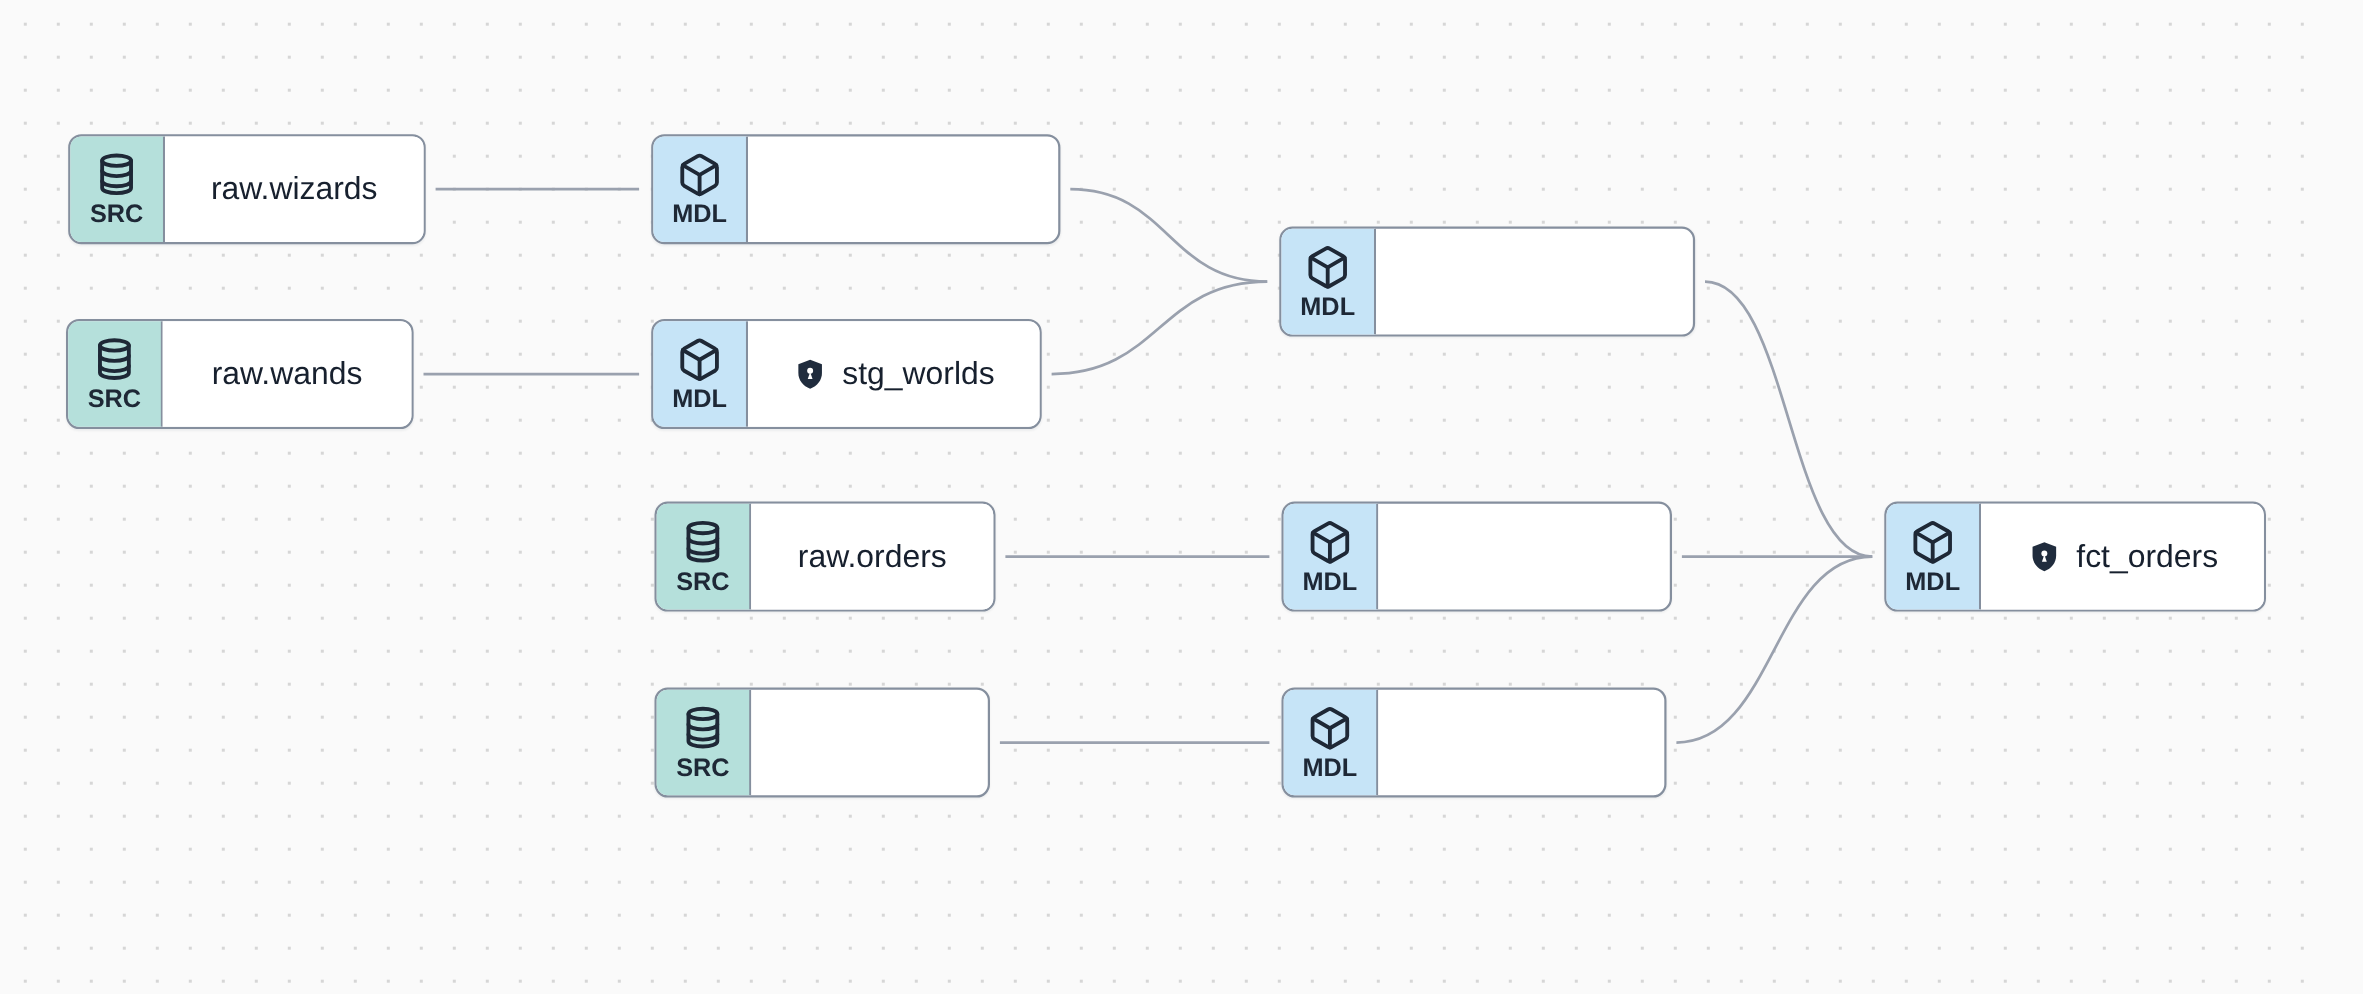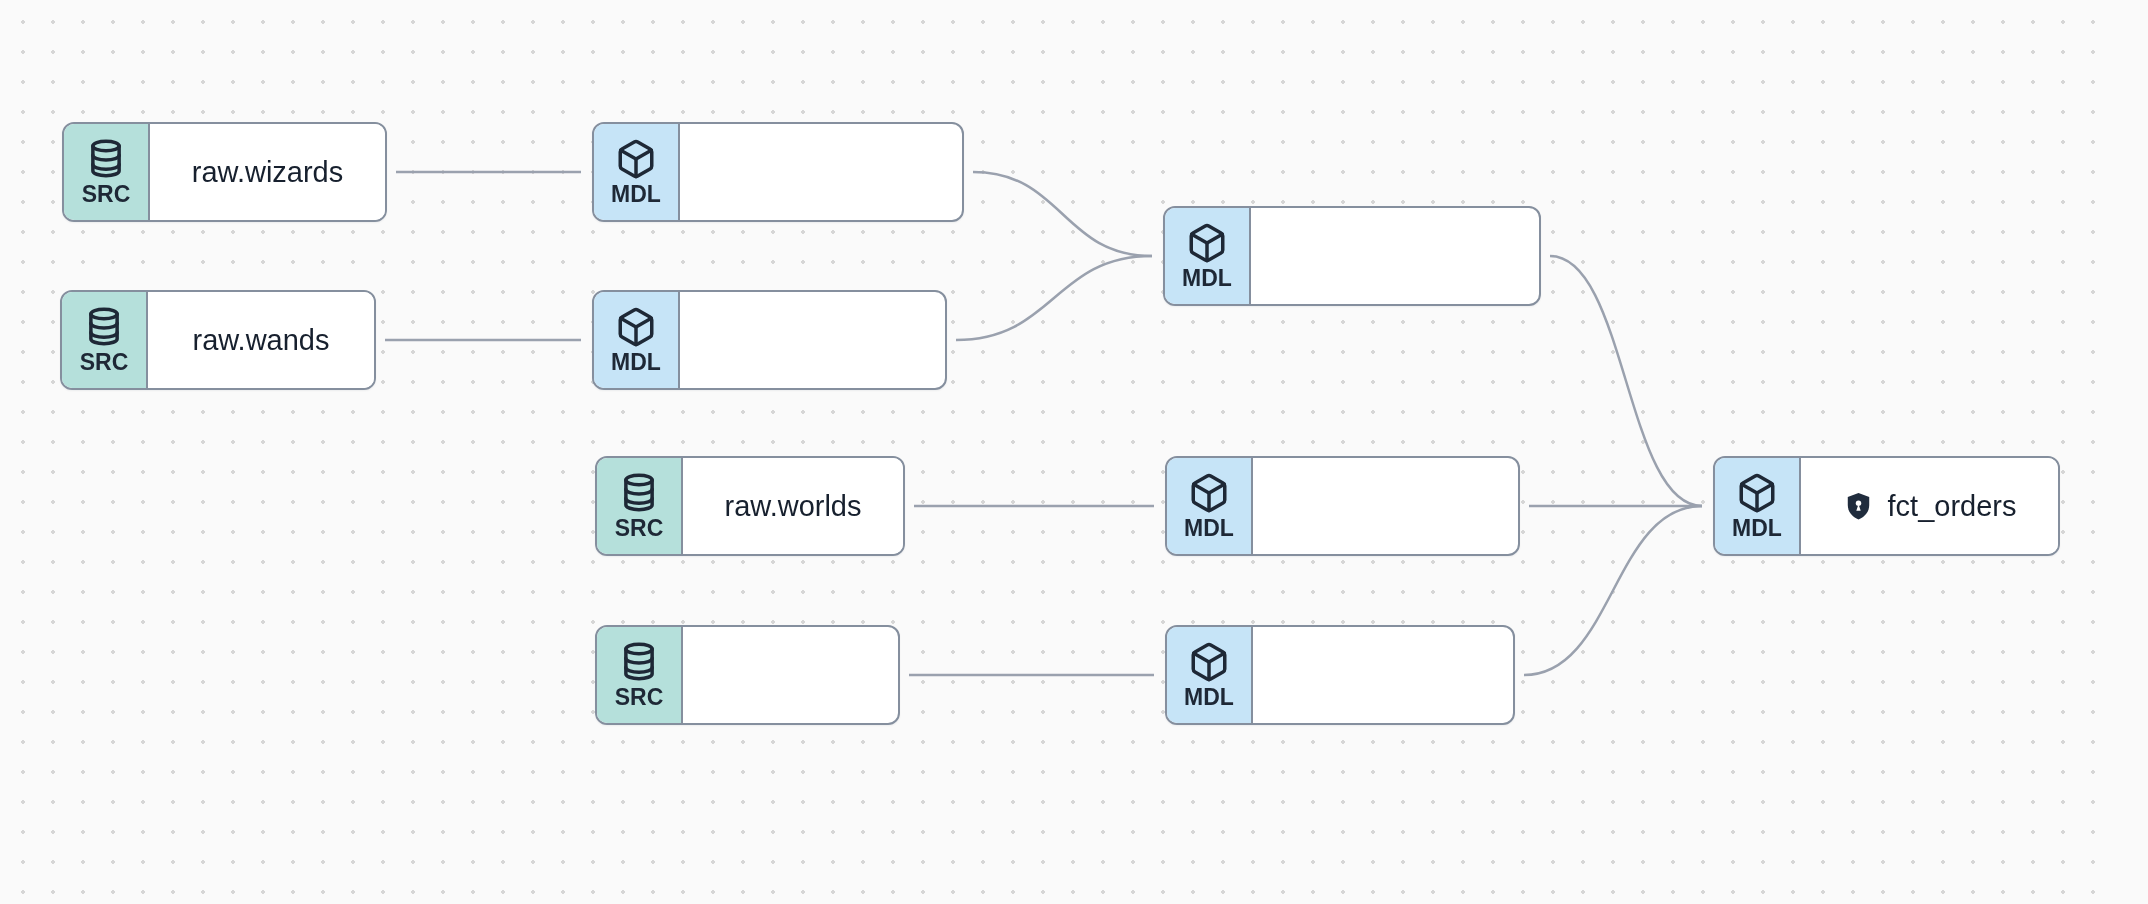--- a/index.html
+++ b/index.html
@@ -102,94 +102,102 @@
     <div class="node mdl has-shield" style="left: 592px; top: 290px; width: 355px; height: 100px;">
     <div class="badge">
 
       <svg class="icon cube" viewBox="0 0 24 24">
         <path d="M21 16V8a2 2 0 0 0-1-1.73l-7-4a2 2 0 0 0-2 0l-7 4A2 2 0 0 0 3 8v8a2 2 0 0 0 1 1.73l7 4a2 2 0 0 0 2 0l7-4A2 2 0 0 0 21 16z"></path>
         <polyline points="3.27 6.96 12 12.01 20.73 6.96"></polyline>
         <line x1="12" y1="22.08" x2="12" y2="12"></line>
       </svg>
       <span class="badge-label">MDL</span>
     </div>
-  </div>
-    <div class="node mdl has-shield" style="left: 1163px; top: 206px; width: 378px; height: 100px;">
-    <div class="badge">
-
-      <svg class="icon cube" viewBox="0 0 24 24">
-        <path d="M21 16V8a2 2 0 0 0-1-1.73l-7-4a2 2 0 0 0-2 0l-7 4A2 2 0 0 0 3 8v8a2 2 0 0 0 1 1.73l7 4a2 2 0 0 0 2 0l7-4A2 2 0 0 0 21 16z"></path>
-        <polyline points="3.27 6.96 12 12.01 20.73 6.96"></polyline>
-        <line x1="12" y1="22.08" x2="12" y2="12"></line>
-      </svg>
-      <span class="badge-label">MDL</span>
-    </div>
-  </div>
-    <div class="node src" style="left: 595px; top: 456px; width: 310px; height: 100px;">
-    <div class="badge">
-      <svg class="icon db" viewBox="0 0 24 24">
-        <ellipse cx="12" cy="4.6" rx="7.5" ry="2.7"></ellipse>
-        <path d="M4.5 4.6v14.2c0 1.5 3.36 2.7 7.5 2.7s7.5-1.2 7.5-2.7V4.6"></path>
-        <path d="M4.5 9.9c0 1.5 3.36 2.7 7.5 2.7s7.5-1.2 7.5-2.7"></path>
-        <path d="M4.5 15.2c0 1.5 3.36 2.7 7.5 2.7s7.5-1.2 7.5-2.7"></path>
-      </svg>
-
-      <span class="badge-label">SRC</span>
-    </div>
-    <div class="body">
-
-      <span class="name">raw.worlds</span>
-    </div>
-  </div>
-    <div class="node mdl has-shield" style="left: 1165px; top: 456px; width: 355px; height: 100px;">
-    <div class="badge">
-
-      <svg class="icon cube" viewBox="0 0 24 24">
-        <path d="M21 16V8a2 2 0 0 0-1-1.73l-7-4a2 2 0 0 0-2 0l-7 4A2 2 0 0 0 3 8v8a2 2 0 0 0 1 1.73l7 4a2 2 0 0 0 2 0l7-4A2 2 0 0 0 21 16z"></path>
-        <polyline points="3.27 6.96 12 12.01 20.73 6.96"></polyline>
-        <line x1="12" y1="22.08" x2="12" y2="12"></line>
-      </svg>
-      <span class="badge-label">MDL</span>
-    </div>
-  </div>
-    <div class="node src" style="left: 595px; top: 625px; width: 305px; height: 100px;">
-    <div class="badge">
-      <svg class="icon db" viewBox="0 0 24 24">
-        <ellipse cx="12" cy="4.6" rx="7.5" ry="2.7"></ellipse>
-        <path d="M4.5 4.6v14.2c0 1.5 3.36 2.7 7.5 2.7s7.5-1.2 7.5-2.7V4.6"></path>
-        <path d="M4.5 9.9c0 1.5 3.36 2.7 7.5 2.7s7.5-1.2 7.5-2.7"></path>
-        <path d="M4.5 15.2c0 1.5 3.36 2.7 7.5 2.7s7.5-1.2 7.5-2.7"></path>
-      </svg>
-
-      <span class="badge-label">SRC</span>
-    </div>
-  </div>
-    <div class="node mdl has-shield" style="left: 1165px; top: 625px; width: 350px; height: 100px;">
-    <div class="badge">
-
-      <svg class="icon cube" viewBox="0 0 24 24">
-        <path d="M21 16V8a2 2 0 0 0-1-1.73l-7-4a2 2 0 0 0-2 0l-7 4A2 2 0 0 0 3 8v8a2 2 0 0 0 1 1.73l7 4a2 2 0 0 0 2 0l7-4A2 2 0 0 0 21 16z"></path>
-        <polyline points="3.27 6.96 12 12.01 20.73 6.96"></polyline>
-        <line x1="12" y1="22.08" x2="12" y2="12"></line>
-      </svg>
-      <span class="badge-label">MDL</span>
-    </div>
-  </div>
-    <div class="node mdl has-shield" style="left: 1713px; top: 456px; width: 347px; height: 100px;">
-    <div class="badge">
-
-      <svg class="icon cube" viewBox="0 0 24 24">
-        <path d="M21 16V8a2 2 0 0 0-1-1.73l-7-4a2 2 0 0 0-2 0l-7 4A2 2 0 0 0 3 8v8a2 2 0 0 0 1 1.73l7 4a2 2 0 0 0 2 0l7-4A2 2 0 0 0 21 16z"></path>
-        <polyline points="3.27 6.96 12 12.01 20.73 6.96"></polyline>
-        <line x1="12" y1="22.08" x2="12" y2="12"></line>
-      </svg>
-      <span class="badge-label">MDL</span>
-    </div>
     <div class="body">
       <svg class="shield" viewBox="0 0 24 24">
         <path class="shield-bg" d="M12 1.6l8.3 3.1v6.2c0 5.1-3.3 9.1-8.3 11.1-5-2-8.3-6-8.3-11.1V4.7L12 1.6z" fill="#202c3d"></path>
         <circle cx="12" cy="9.4" r="2.1" fill="#ffffff"></circle>
         <path d="M12 10.2l1.7 5h-3.4z" fill="#ffffff"></path>
       </svg>
+      <span class="name">stg_worlds</span>
+    </div>
+  </div>
+    <div class="node mdl has-shield" style="left: 1163px; top: 206px; width: 378px; height: 100px;">
+    <div class="badge">
+
+      <svg class="icon cube" viewBox="0 0 24 24">
+        <path d="M21 16V8a2 2 0 0 0-1-1.73l-7-4a2 2 0 0 0-2 0l-7 4A2 2 0 0 0 3 8v8a2 2 0 0 0 1 1.73l7 4a2 2 0 0 0 2 0l7-4A2 2 0 0 0 21 16z"></path>
+        <polyline points="3.27 6.96 12 12.01 20.73 6.96"></polyline>
+        <line x1="12" y1="22.08" x2="12" y2="12"></line>
+      </svg>
+      <span class="badge-label">MDL</span>
+    </div>
+  </div>
+    <div class="node src" style="left: 595px; top: 456px; width: 310px; height: 100px;">
+    <div class="badge">
+      <svg class="icon db" viewBox="0 0 24 24">
+        <ellipse cx="12" cy="4.6" rx="7.5" ry="2.7"></ellipse>
+        <path d="M4.5 4.6v14.2c0 1.5 3.36 2.7 7.5 2.7s7.5-1.2 7.5-2.7V4.6"></path>
+        <path d="M4.5 9.9c0 1.5 3.36 2.7 7.5 2.7s7.5-1.2 7.5-2.7"></path>
+        <path d="M4.5 15.2c0 1.5 3.36 2.7 7.5 2.7s7.5-1.2 7.5-2.7"></path>
+      </svg>
+
+      <span class="badge-label">SRC</span>
+    </div>
+    <div class="body">
+
+      <span class="name">raw.orders</span>
+    </div>
+  </div>
+    <div class="node mdl has-shield" style="left: 1165px; top: 456px; width: 355px; height: 100px;">
+    <div class="badge">
+
+      <svg class="icon cube" viewBox="0 0 24 24">
+        <path d="M21 16V8a2 2 0 0 0-1-1.73l-7-4a2 2 0 0 0-2 0l-7 4A2 2 0 0 0 3 8v8a2 2 0 0 0 1 1.73l7 4a2 2 0 0 0 2 0l7-4A2 2 0 0 0 21 16z"></path>
+        <polyline points="3.27 6.96 12 12.01 20.73 6.96"></polyline>
+        <line x1="12" y1="22.08" x2="12" y2="12"></line>
+      </svg>
+      <span class="badge-label">MDL</span>
+    </div>
+  </div>
+    <div class="node src" style="left: 595px; top: 625px; width: 305px; height: 100px;">
+    <div class="badge">
+      <svg class="icon db" viewBox="0 0 24 24">
+        <ellipse cx="12" cy="4.6" rx="7.5" ry="2.7"></ellipse>
+        <path d="M4.5 4.6v14.2c0 1.5 3.36 2.7 7.5 2.7s7.5-1.2 7.5-2.7V4.6"></path>
+        <path d="M4.5 9.9c0 1.5 3.36 2.7 7.5 2.7s7.5-1.2 7.5-2.7"></path>
+        <path d="M4.5 15.2c0 1.5 3.36 2.7 7.5 2.7s7.5-1.2 7.5-2.7"></path>
+      </svg>
+
+      <span class="badge-label">SRC</span>
+    </div>
+  </div>
+    <div class="node mdl has-shield" style="left: 1165px; top: 625px; width: 350px; height: 100px;">
+    <div class="badge">
+
+      <svg class="icon cube" viewBox="0 0 24 24">
+        <path d="M21 16V8a2 2 0 0 0-1-1.73l-7-4a2 2 0 0 0-2 0l-7 4A2 2 0 0 0 3 8v8a2 2 0 0 0 1 1.73l7 4a2 2 0 0 0 2 0l7-4A2 2 0 0 0 21 16z"></path>
+        <polyline points="3.27 6.96 12 12.01 20.73 6.96"></polyline>
+        <line x1="12" y1="22.08" x2="12" y2="12"></line>
+      </svg>
+      <span class="badge-label">MDL</span>
+    </div>
+  </div>
+    <div class="node mdl has-shield" style="left: 1713px; top: 456px; width: 347px; height: 100px;">
+    <div class="badge">
+
+      <svg class="icon cube" viewBox="0 0 24 24">
+        <path d="M21 16V8a2 2 0 0 0-1-1.73l-7-4a2 2 0 0 0-2 0l-7 4A2 2 0 0 0 3 8v8a2 2 0 0 0 1 1.73l7 4a2 2 0 0 0 2 0l7-4A2 2 0 0 0 21 16z"></path>
+        <polyline points="3.27 6.96 12 12.01 20.73 6.96"></polyline>
+        <line x1="12" y1="22.08" x2="12" y2="12"></line>
+      </svg>
+      <span class="badge-label">MDL</span>
+    </div>
+    <div class="body">
+      <svg class="shield" viewBox="0 0 24 24">
+        <path class="shield-bg" d="M12 1.6l8.3 3.1v6.2c0 5.1-3.3 9.1-8.3 11.1-5-2-8.3-6-8.3-11.1V4.7L12 1.6z" fill="#202c3d"></path>
+        <circle cx="12" cy="9.4" r="2.1" fill="#ffffff"></circle>
+        <path d="M12 10.2l1.7 5h-3.4z" fill="#ffffff"></path>
+      </svg>
       <span class="name">fct_orders</span>
     </div>
   </div>
   </div>
 
 </body></html>

